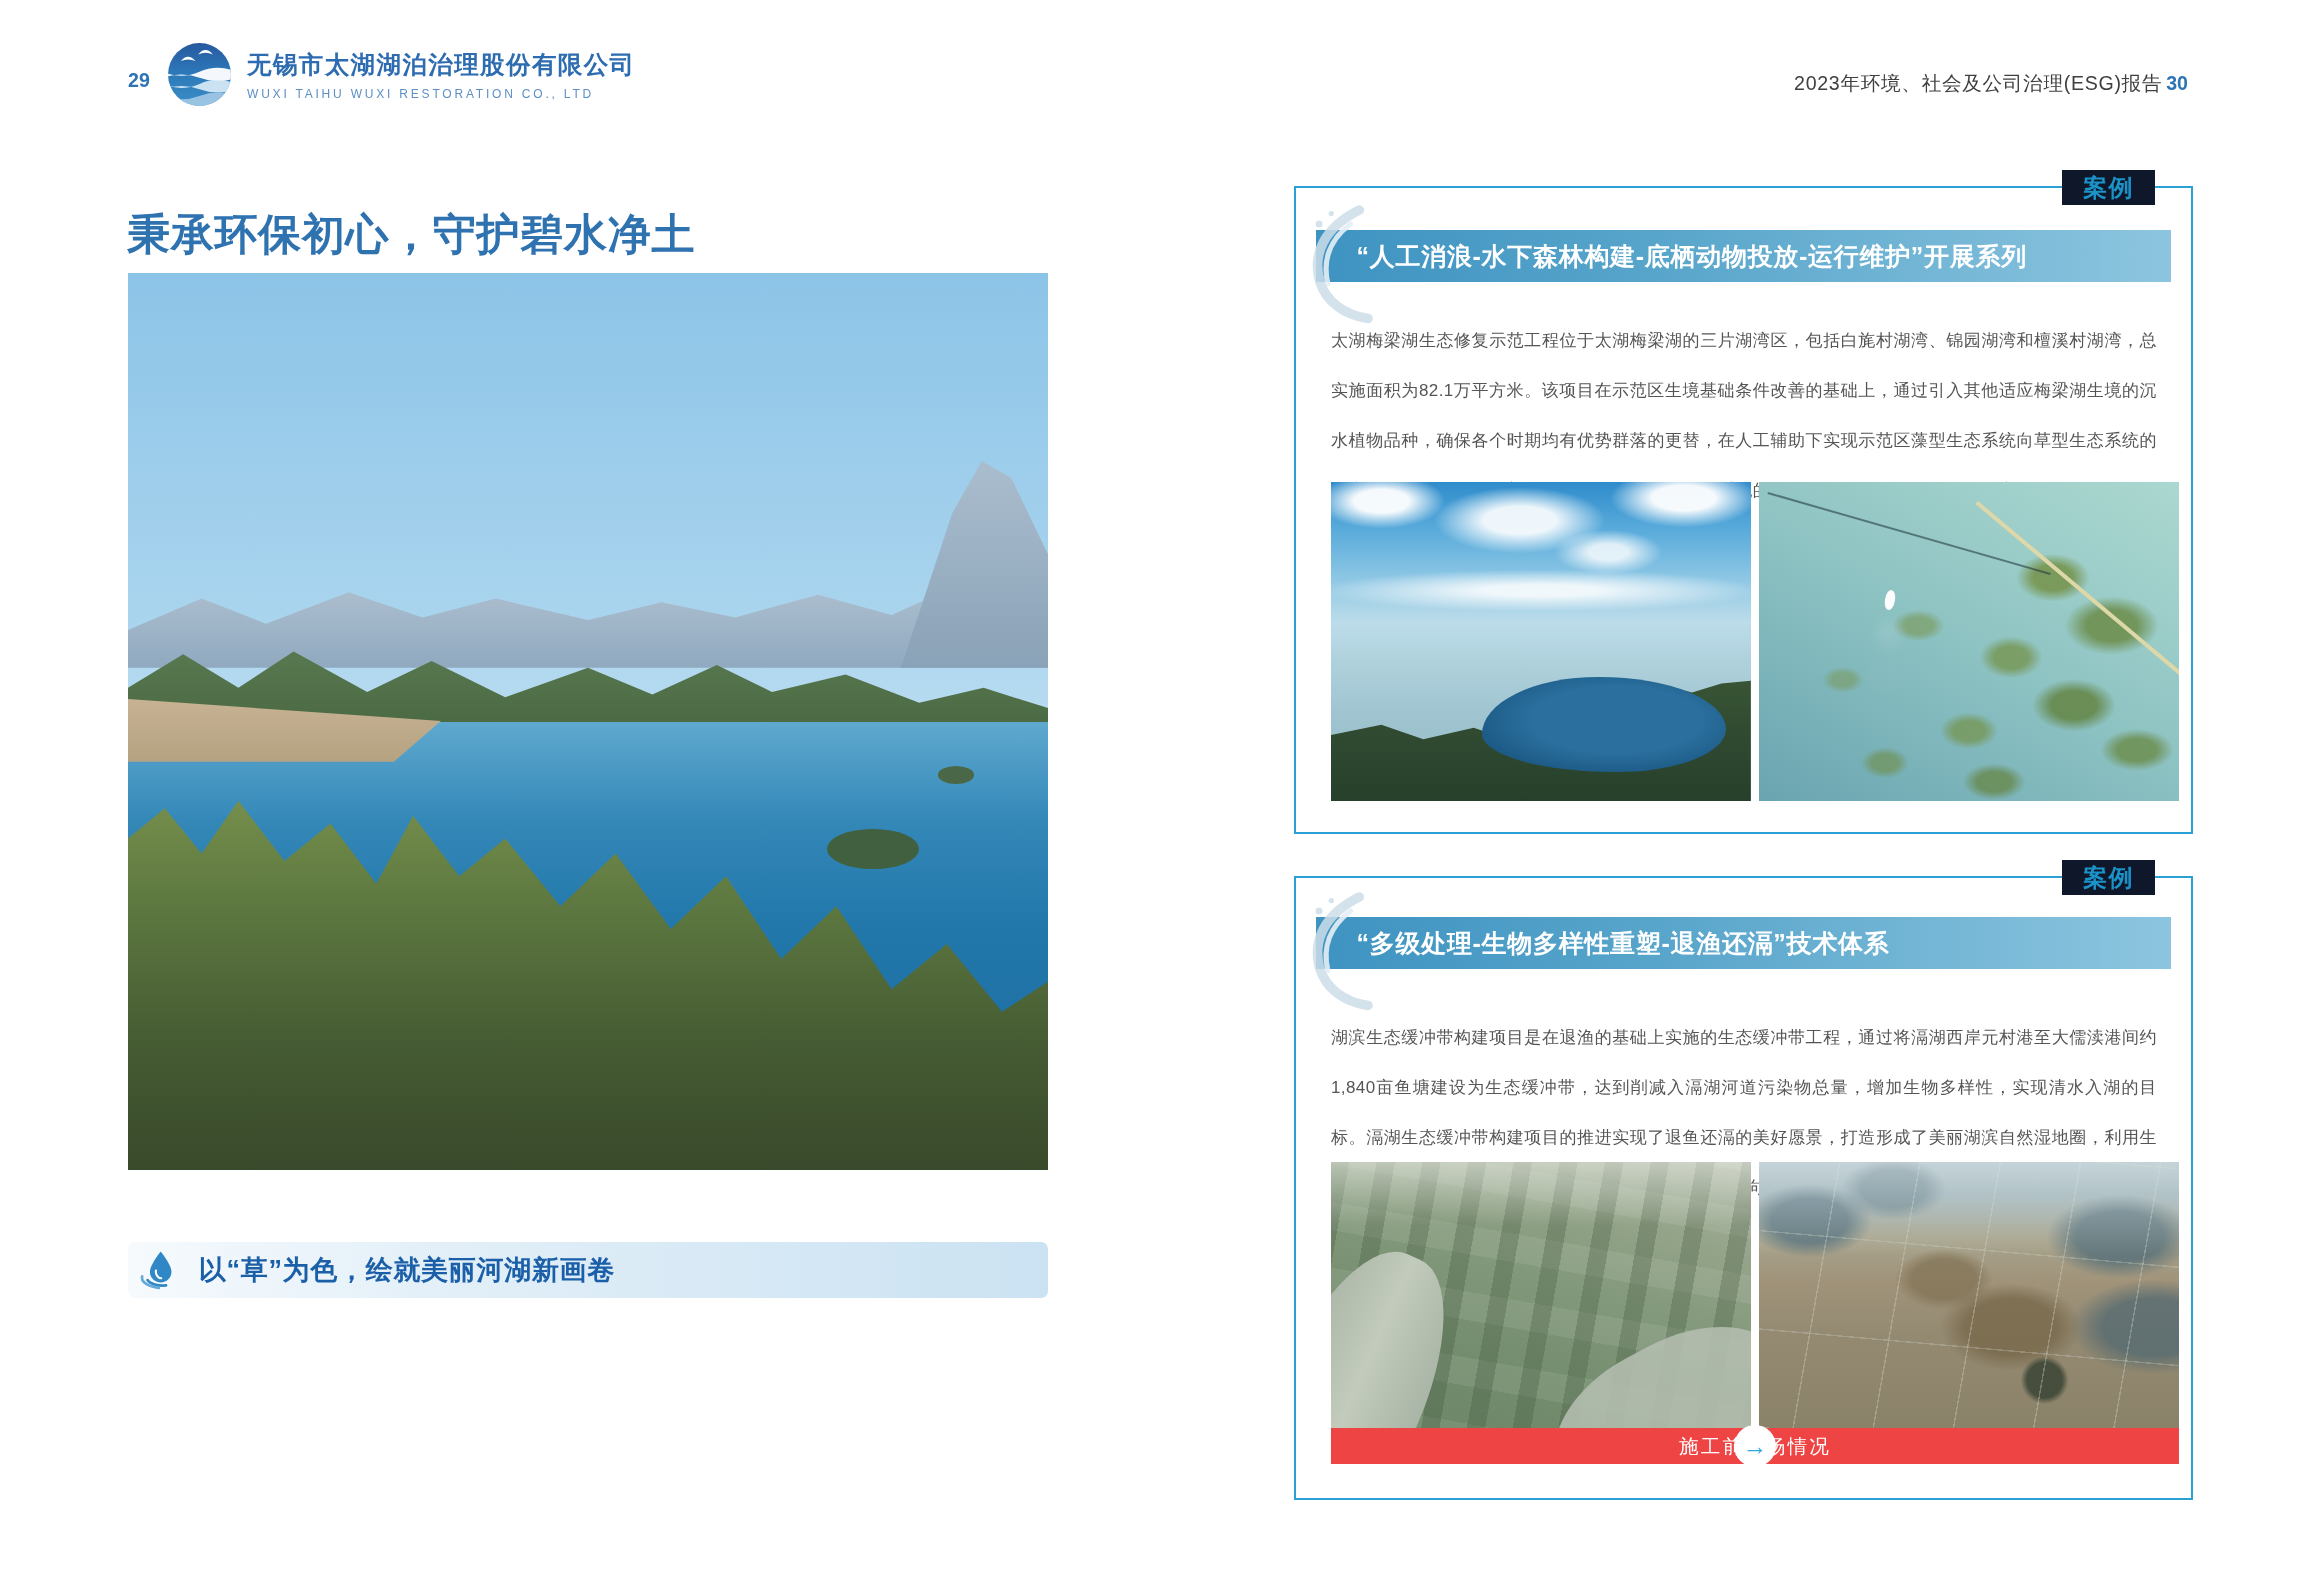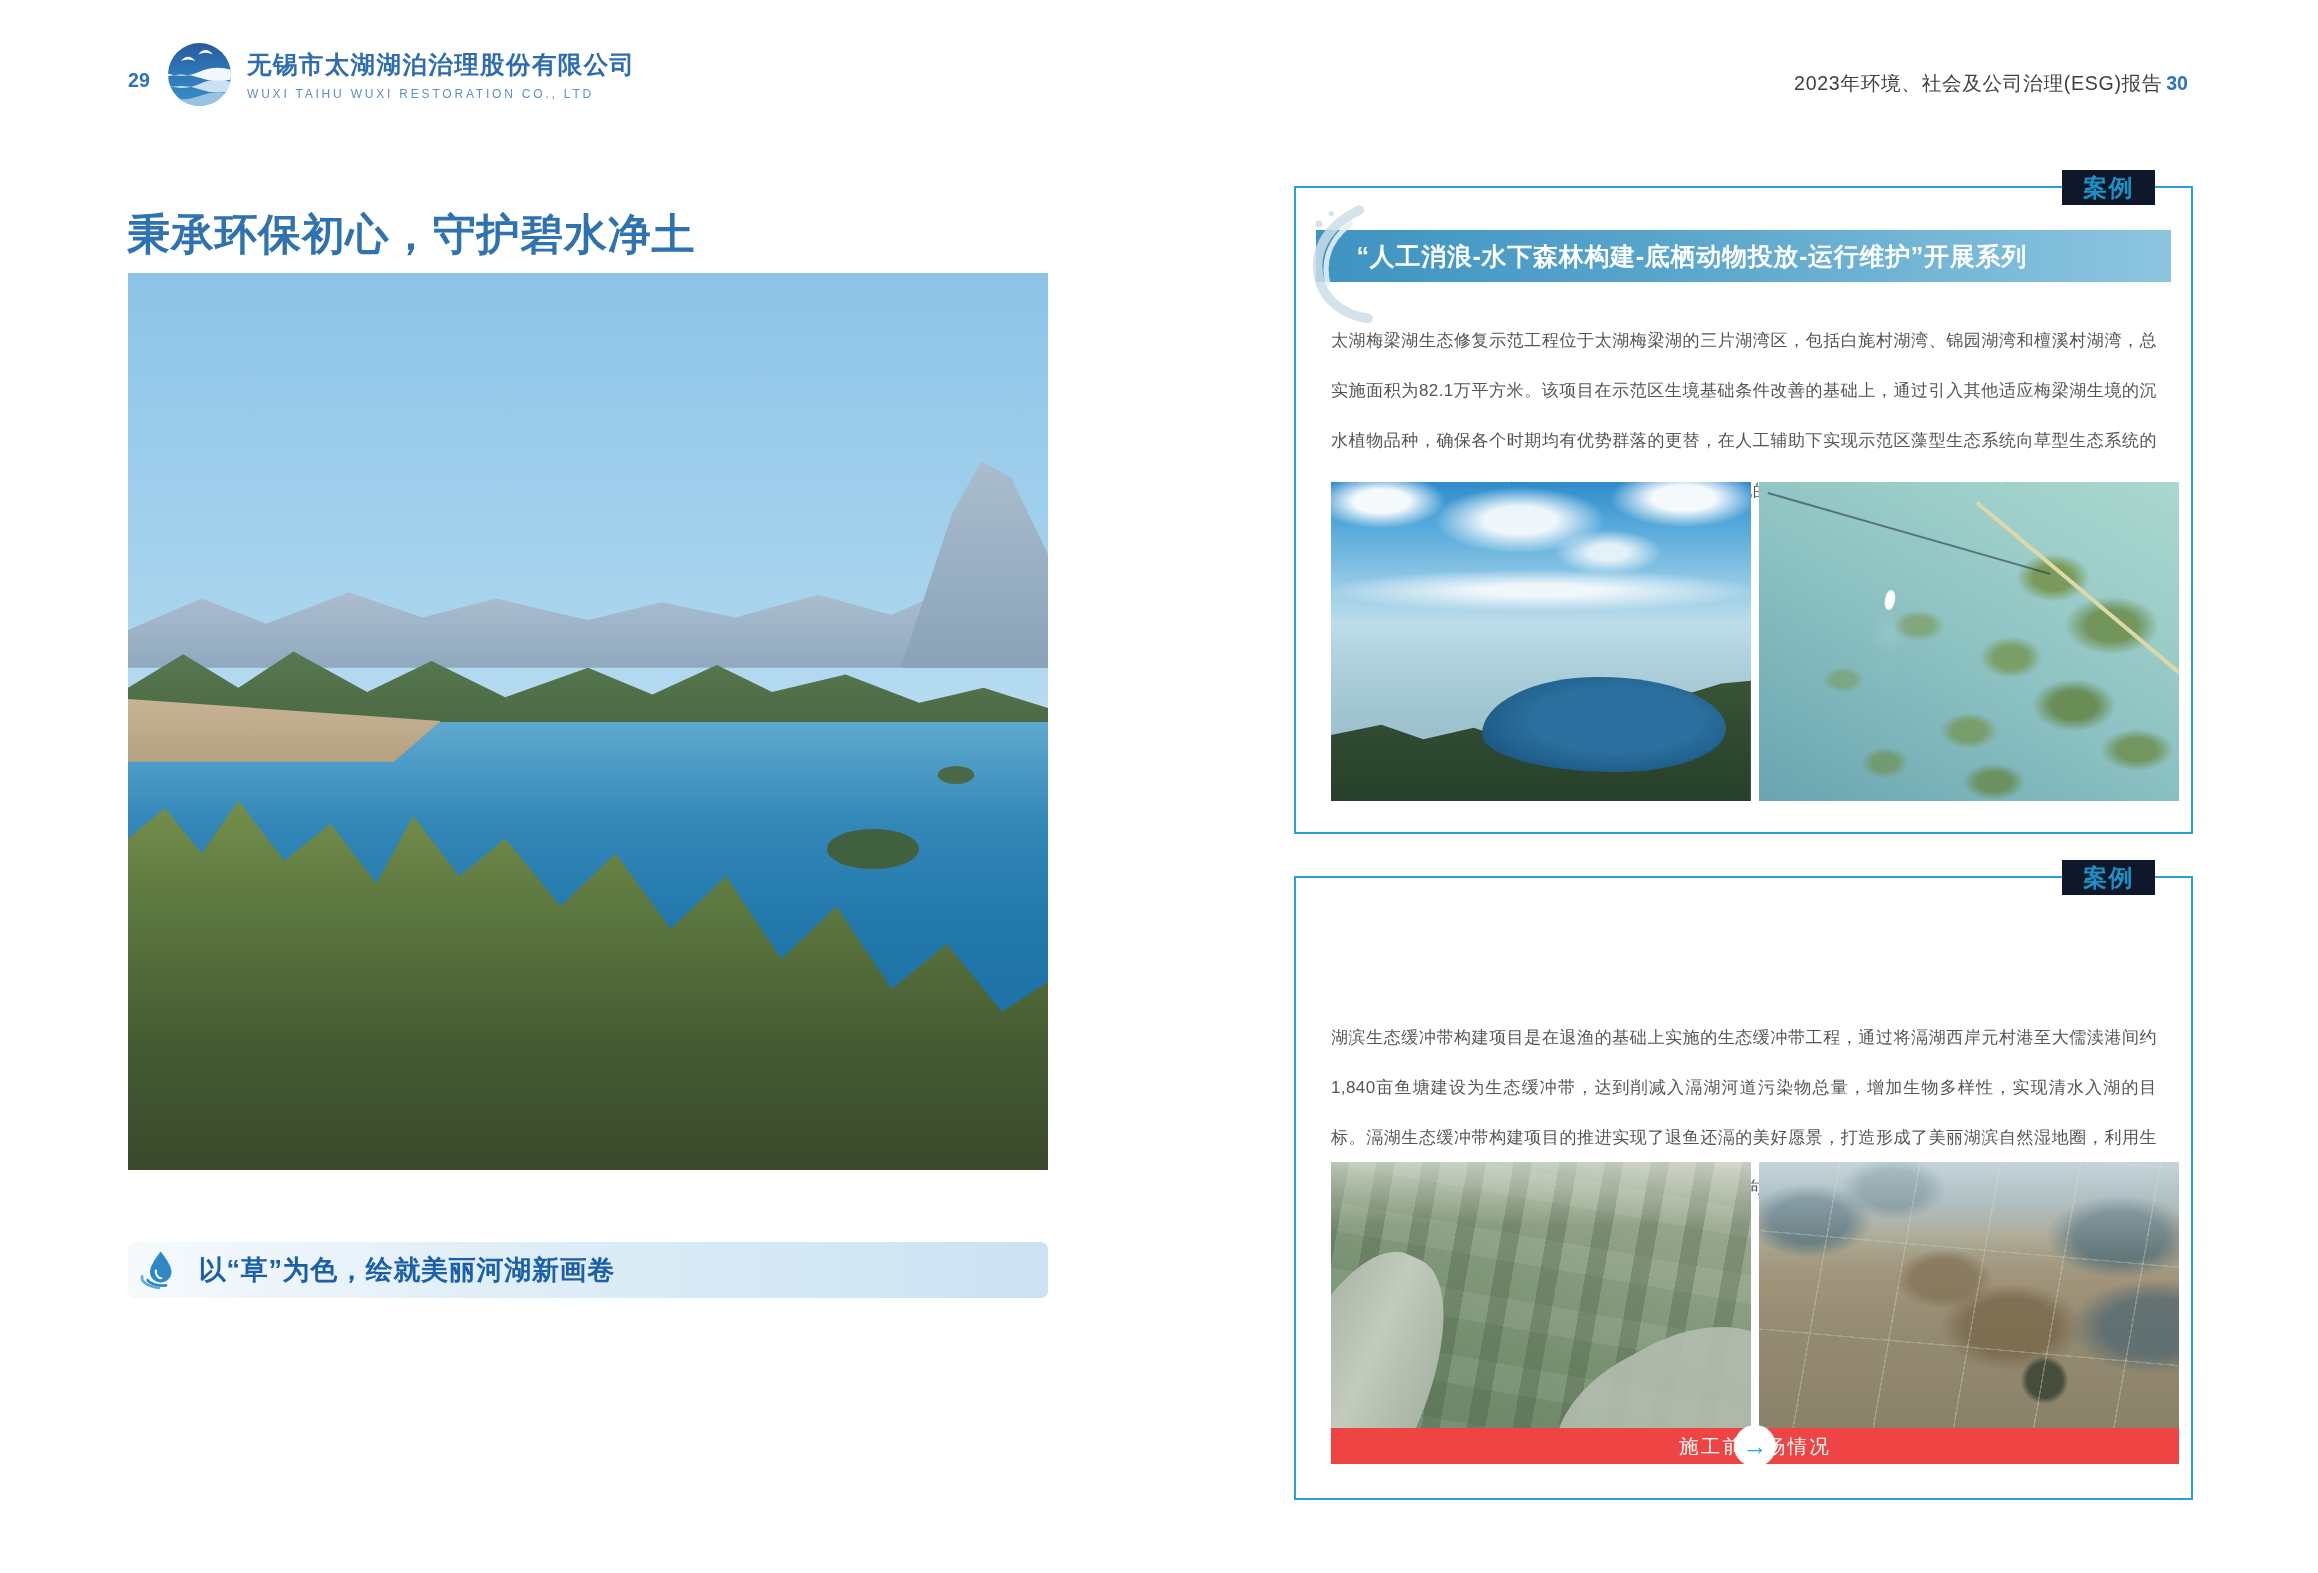--- a/index.html
+++ b/index.html
@@ -235,20 +235,29 @@
         <div class="c1b-algae"></div>
         <div class="c1b-line"></div>
         <div class="c1b-line2"></div>
         <div class="c1b-bird"></div>
       </div>
     </div>
   </div>
 
   <div class="case" id="case2">
     <div class="badge">案例</div>
+    <div class="case-header">
+      <svg class="splash" viewBox="0 0 120 140">
+        <path d="M70 10 C30 30 16 60 25 92 C32 114 52 130 80 134" fill="none" stroke="#cddde8" stroke-width="11" stroke-linecap="round" opacity="0.85"></path>
+        <path d="M60 26 C36 44 28 68 34 94" fill="none" stroke="#e4eef5" stroke-width="6" stroke-linecap="round" opacity="0.9"></path>
+        <circle cx="24" cy="26" r="4" fill="#d4e2ec"></circle>
+          <circle cx="38" cy="14" r="3" fill="#d4e2ec"></circle>
+      </svg>
+      <span class="case-title">“多级处理-生物多样性重塑-退渔还滆”技术体系</span>
+    </div>
     <p class="case-body">湖滨生态缓冲带构建项目是在退渔的基础上实施的生态缓冲带工程，通过将滆湖西岸元村港至大儒渎港间约1,840亩鱼塘建设为生态缓冲带，达到削减入滆湖河道污染物总量，增加生物多样性，实现清水入湖的目标。滆湖生态缓冲带构建项目的推进实现了退鱼还滆的美好愿景，打造形成了美丽湖滨自然湿地圈，利用生态的手段提升入湖水质，助力滆湖和太湖由藻型湖泊向浅水草型湖泊转变，保障了“引江济太”滆湖绿色通道。</p>
     <div class="photo-row">
       <div class="photo-cell" id="photo-c2a">
         <div class="c2a-fields"></div>
         <div class="c2a-river"></div>
         <div class="c2a-river2"></div>
         <div class="c2a-haze"></div>
       </div>
       <div class="photo-cell" id="photo-c2b">
         <div class="c2b-ponds"></div>

